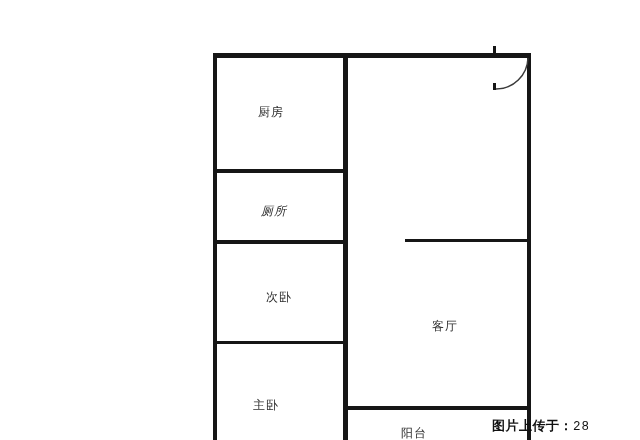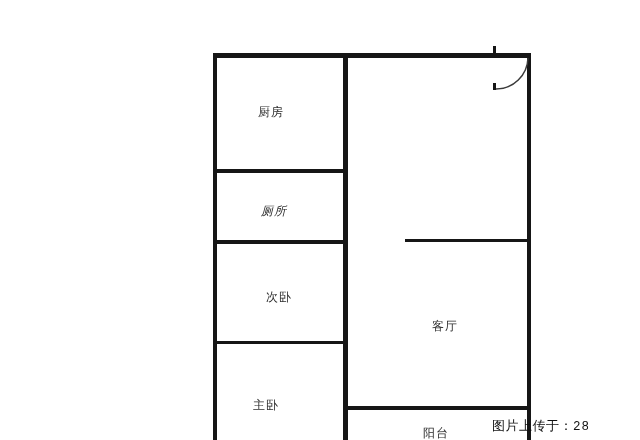--- a/index.html
+++ b/index.html
@@ -34,31 +34,31 @@
     font-size:12px;line-height:13px;
     color:var(--label);
     letter-spacing:1px;
     white-space:nowrap;
   }
   .lbl-kitchen{left:258px;top:106px;}
   .lbl-toilet{left:261px;top:205px;font-style:italic;}
   .lbl-second-bedroom{left:266px;top:291px;font-family:Liberation Serif, serif;}
   .lbl-master-bedroom{left:253px;top:399px;font-family:Liberation Serif, serif;}
   .lbl-living-room{left:432px;top:320px;}
-  .lbl-balcony{left:423px;top:427px;}
+  .lbl-balcony{left:401px;top:427px;}
   
   .door-svg{position:absolute;left:480px;top:42px;width:56px;height:56px;}
   
   .watermark{
     position:absolute;left:492px;top:417px;
     display:flex;align-items:baseline;
     white-space:nowrap;
   }
   .watermark .wm-prefix{
-    font-size:13px;font-weight:normal;color:var(--wm);
+    font-size:13px;font-weight:bold;color:var(--wm);
     letter-spacing:0.5px;
   }
   .watermark .wm-site{
     font-size:12.5px;color:var(--wm);
     font-family:"Liberation Mono","DejaVu Sans Mono",monospace;
     letter-spacing:1px;
   }
 </style>
 </head>
 <body>

